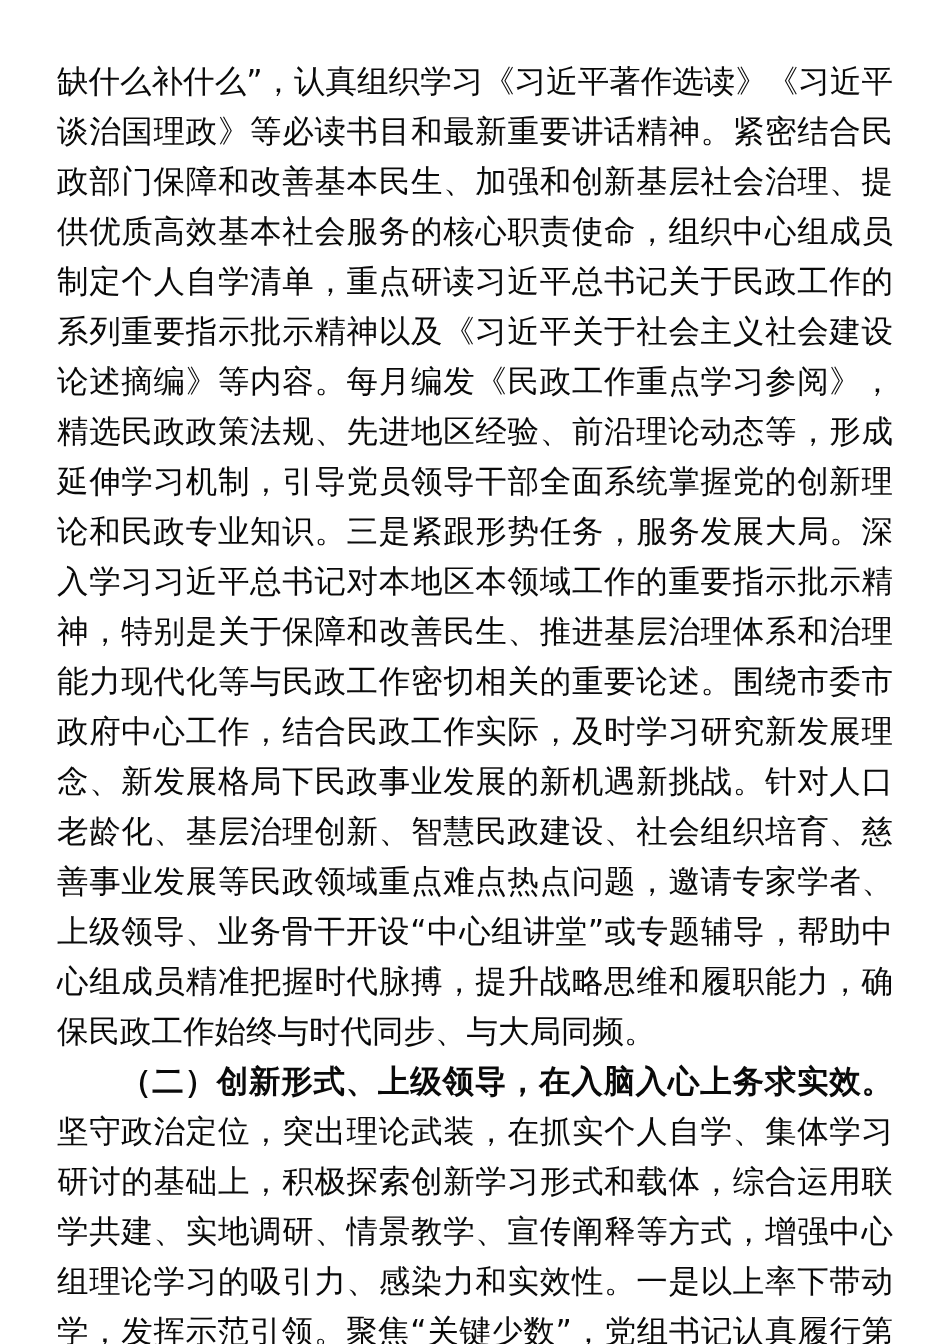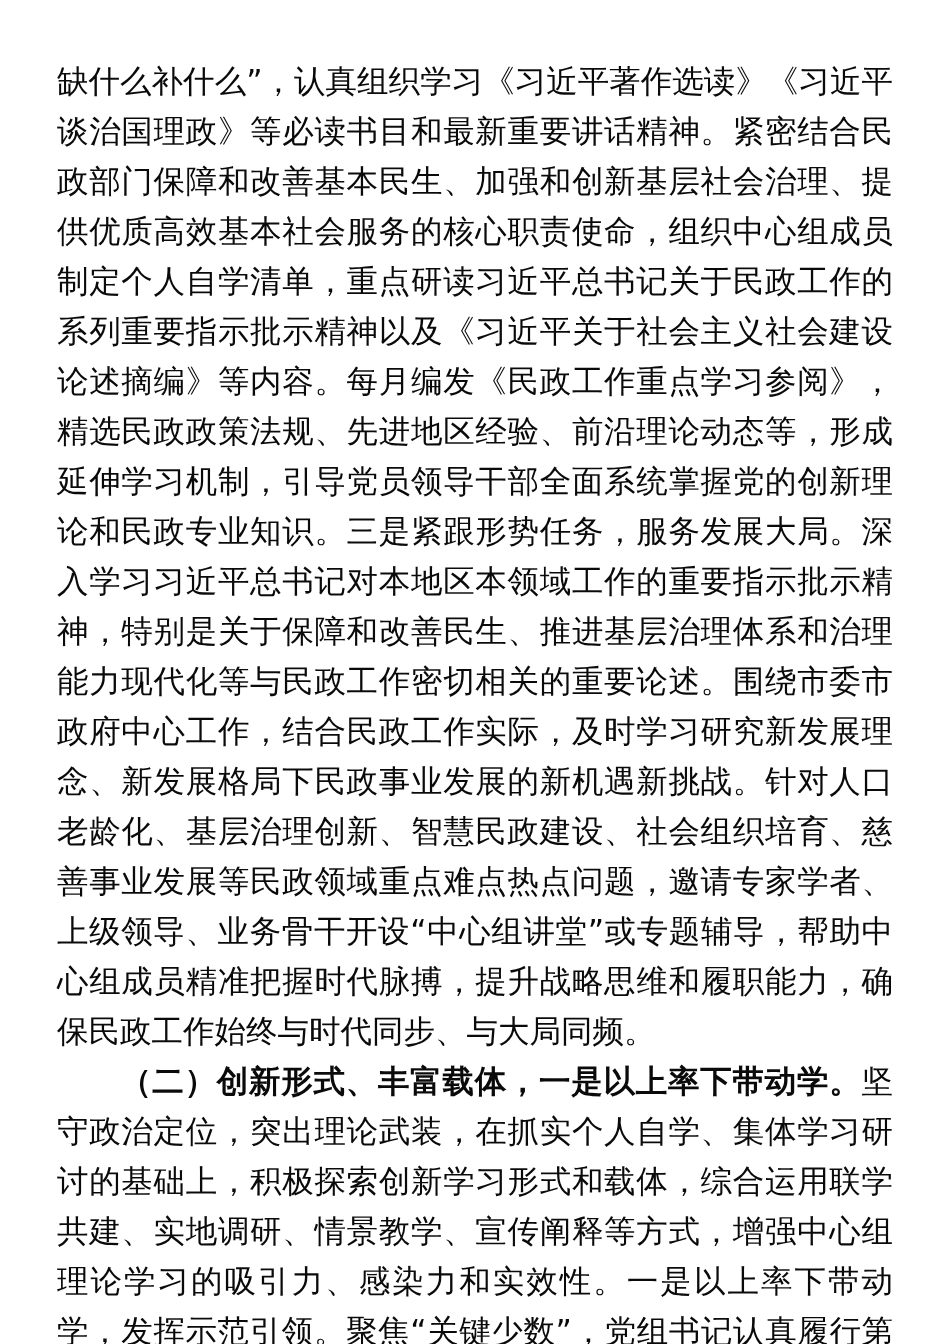--- a/index.html
+++ b/index.html
@@ -47,16 +47,16 @@
   .para:last-child { }
 </style>
 </head>
 <body>
 
 <div class="page">
   <div class="doc-body">
 
     <p class="para"><span>缺什么补什么”，认真组织学习《习近平著作选读》《习近平谈治国理政》等必读书目和最新重要讲话精神。紧密结合民政部门保障和改善基本民生、加强和创新基层社会治理、提供优质高效基本社会服务的核心职责使命，组织中心组成员制定个人自学清单，重点研读习近平总书记关于民政工作的系列重要指示批示精神以及《习近平关于社会主义社会建设论述摘编》等内容。每月编发《民政工作重点学习参阅》，精选民政政策法规、先进地区经验、前沿理论动态等，形成延伸学习机制，引导党员领导干部全面系统掌握党的创新理论和民政专业知识。三是紧跟形势任务，服务发展大局。深入学习习近平总书记对本地区本领域工作的重要指示批示精神，特别是关于保障和改善民生、推进基层治理体系和治理能力现代化等与民政工作密切相关的重要论述。围绕市委市政府中心工作，结合民政工作实际，及时学习研究新发展理念、新发展格局下民政事业发展的新机遇新挑战。针对人口老龄化、基层治理创新、智慧民政建设、社会组织培育、慈善事业发展等民政领域重点难点热点问题，邀请专家学者、上级领导、业务骨干开设“中心组讲堂”或专题辅导，帮助中心组成员精准把握时代脉搏，提升战略思维和履职能力，确保民政工作始终与时代同步、与大局同频。</span></p>
 
-    <p class="para indent"><span class="bold-run">（二）创新形式、丰富载体，一是以上率下带动学。</span><span>坚守政治定位，突出理论武装，在抓实个人自学、集体学习研讨的基础上，积极探索创新学习形式和载体，综合运用联学共建、实地调研、情景教学、宣传阐释等方式，增强中心组理论学习的吸引力、感染力和实效性。一是以上率下带动学，发挥示范引领。聚焦“关键少数”，党组书记认真履行第一责任人职责，带头学习、带头研讨、带头调研、带头宣讲。中心组成员先学一步、深学一层，每年至少举办一期专题读书班，严格落实前置自学、集中研讨、</span></p>
+    <p class="para indent"><span class="bold-run">（二）创新形式、上级领导，在入脑入心上务求实效。</span><span>坚守政治定位，突出理论武装，在抓实个人自学、集体学习研讨的基础上，积极探索创新学习形式和载体，综合运用联学共建、实地调研、情景教学、宣传阐释等方式，增强中心组理论学习的吸引力、感染力和实效性。一是以上率下带动学，发挥示范引领。聚焦“关键少数”，党组书记认真履行第一责任人职责，带头学习、带头研讨、带头调研、带头宣讲。中心组成员先学一步、深学一层，每年至少举办一期专题读书班，严格落实前置自学、集中研讨、</span></p>
 
   </div>
 </div>
 
 </body></html>

